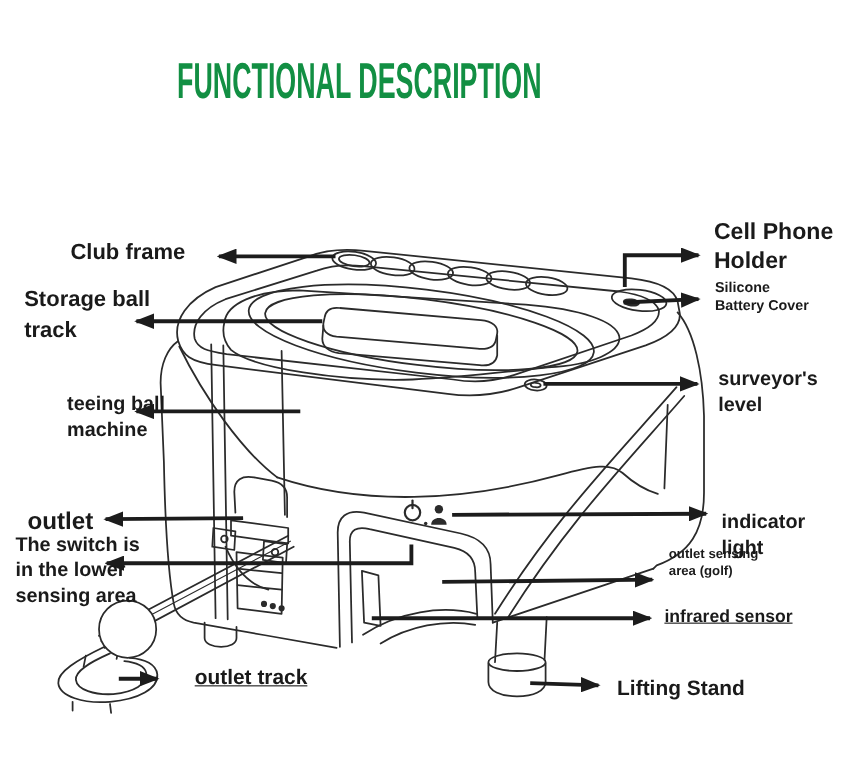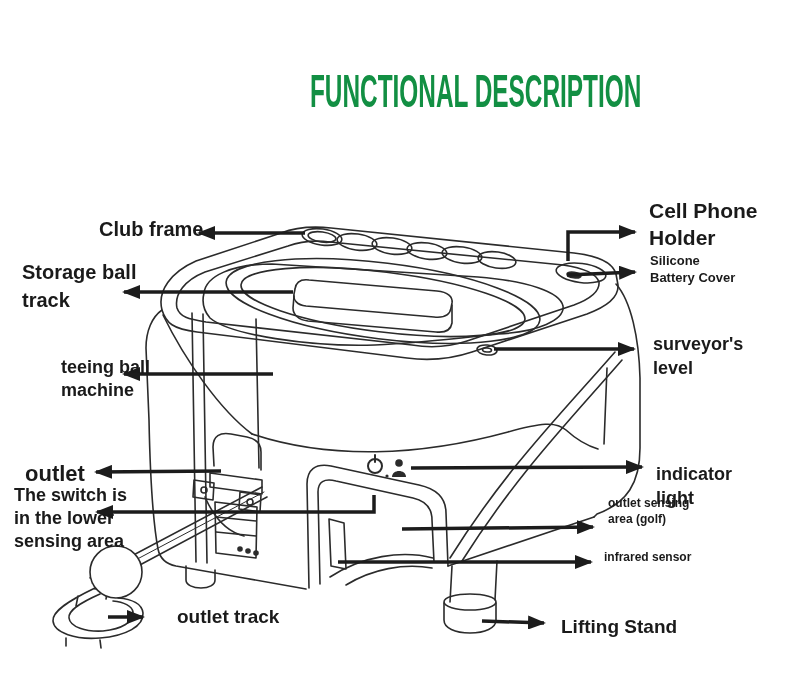--- a/index.html
+++ b/index.html
@@ -8,46 +8,46 @@
     --c-line:#1c1c1c;
     --c-draw:#2b2b2b;
   }
   html,body{margin:0;padding:0;background:#ffffff;}
   #stage{
     position:relative;width:788px;height:688px;background:#ffffff;
     overflow:hidden;font-family:"Liberation Sans",sans-serif;
   }
   #art{position:absolute;left:0;top:0;}
   .title-wrap{
-    position:absolute;left:0;top:68px;width:100%;
-    display:flex;justify-content:flex-end;pointer-events:none;
+    position:absolute;left:0;top:50px;width:100%;
+    display:flex;justify-content:flex-start;pointer-events:none;
   }
   .title-text{
     font-family:"Liberation Sans",sans-serif;
     font-weight:bold;font-size:46px;line-height:1;
     color:var(--c-title);
     transform:scaleX(0.53);transform-origin:center;
     white-space:nowrap;margin-left:14px;
   }
   .lbl{
     position:absolute;font-weight:bold;color:var(--c-text);
     white-space:pre-line;line-height:1.32;
   }
-  .lbl-club      {left:64px;  top:216px; font-size:20px;margin-left:35px;}
+  .lbl-club      {left:64px;  top:216px; font-size:20px;}
   .lbl-storage   {left:22px;  top:259px; font-size:20px; line-height:1.38;}
   .lbl-teeing    {left:14px;  top:356px; font-size:18px; line-height:1.3;margin-left:47px;}
   .lbl-outlet    {left:25px;  top:459px; font-size:22px;}
   .lbl-switch    {left:14px;  top:484px; font-size:18px; line-height:1.28;}
-  .lbl-otrack    {left:177px; top:604px; font-size:19px;}
+  .lbl-otrack    {left:177px; top:604px; font-size:19px;text-decoration:underline;}
   .lbl-cell      {left:649px; top:197px; font-size:21px; line-height:1.3;}
   .lbl-silicone  {left:650px; top:252px; font-size:13px; line-height:1.32;}
   .lbl-surveyor  {left:653px; top:333px; font-size:18px; line-height:1.33;}
   .lbl-indicator {left:656px; top:462px; font-size:18px; line-height:1.36;}
   .lbl-sensing   {left:608px; top:496px; font-size:12px; line-height:1.33;}
-  .lbl-infrared  {left:604px; top:550px; font-size:12px;}
+  .lbl-infrared  {left:604px; top:550px; font-size:16px;text-decoration:underline;}
   .lbl-lifting   {left:561px; top:614px; font-size:19px;}
 </style>
 </head>
 <body>
 
 <div id="stage">
 
   <svg id="art" width="788" height="688" viewBox="0 0 788 688">
     <defs>
       <marker id="ah" markerUnits="userSpaceOnUse" markerWidth="18" markerHeight="14" refX="16" refY="7" orient="auto">

